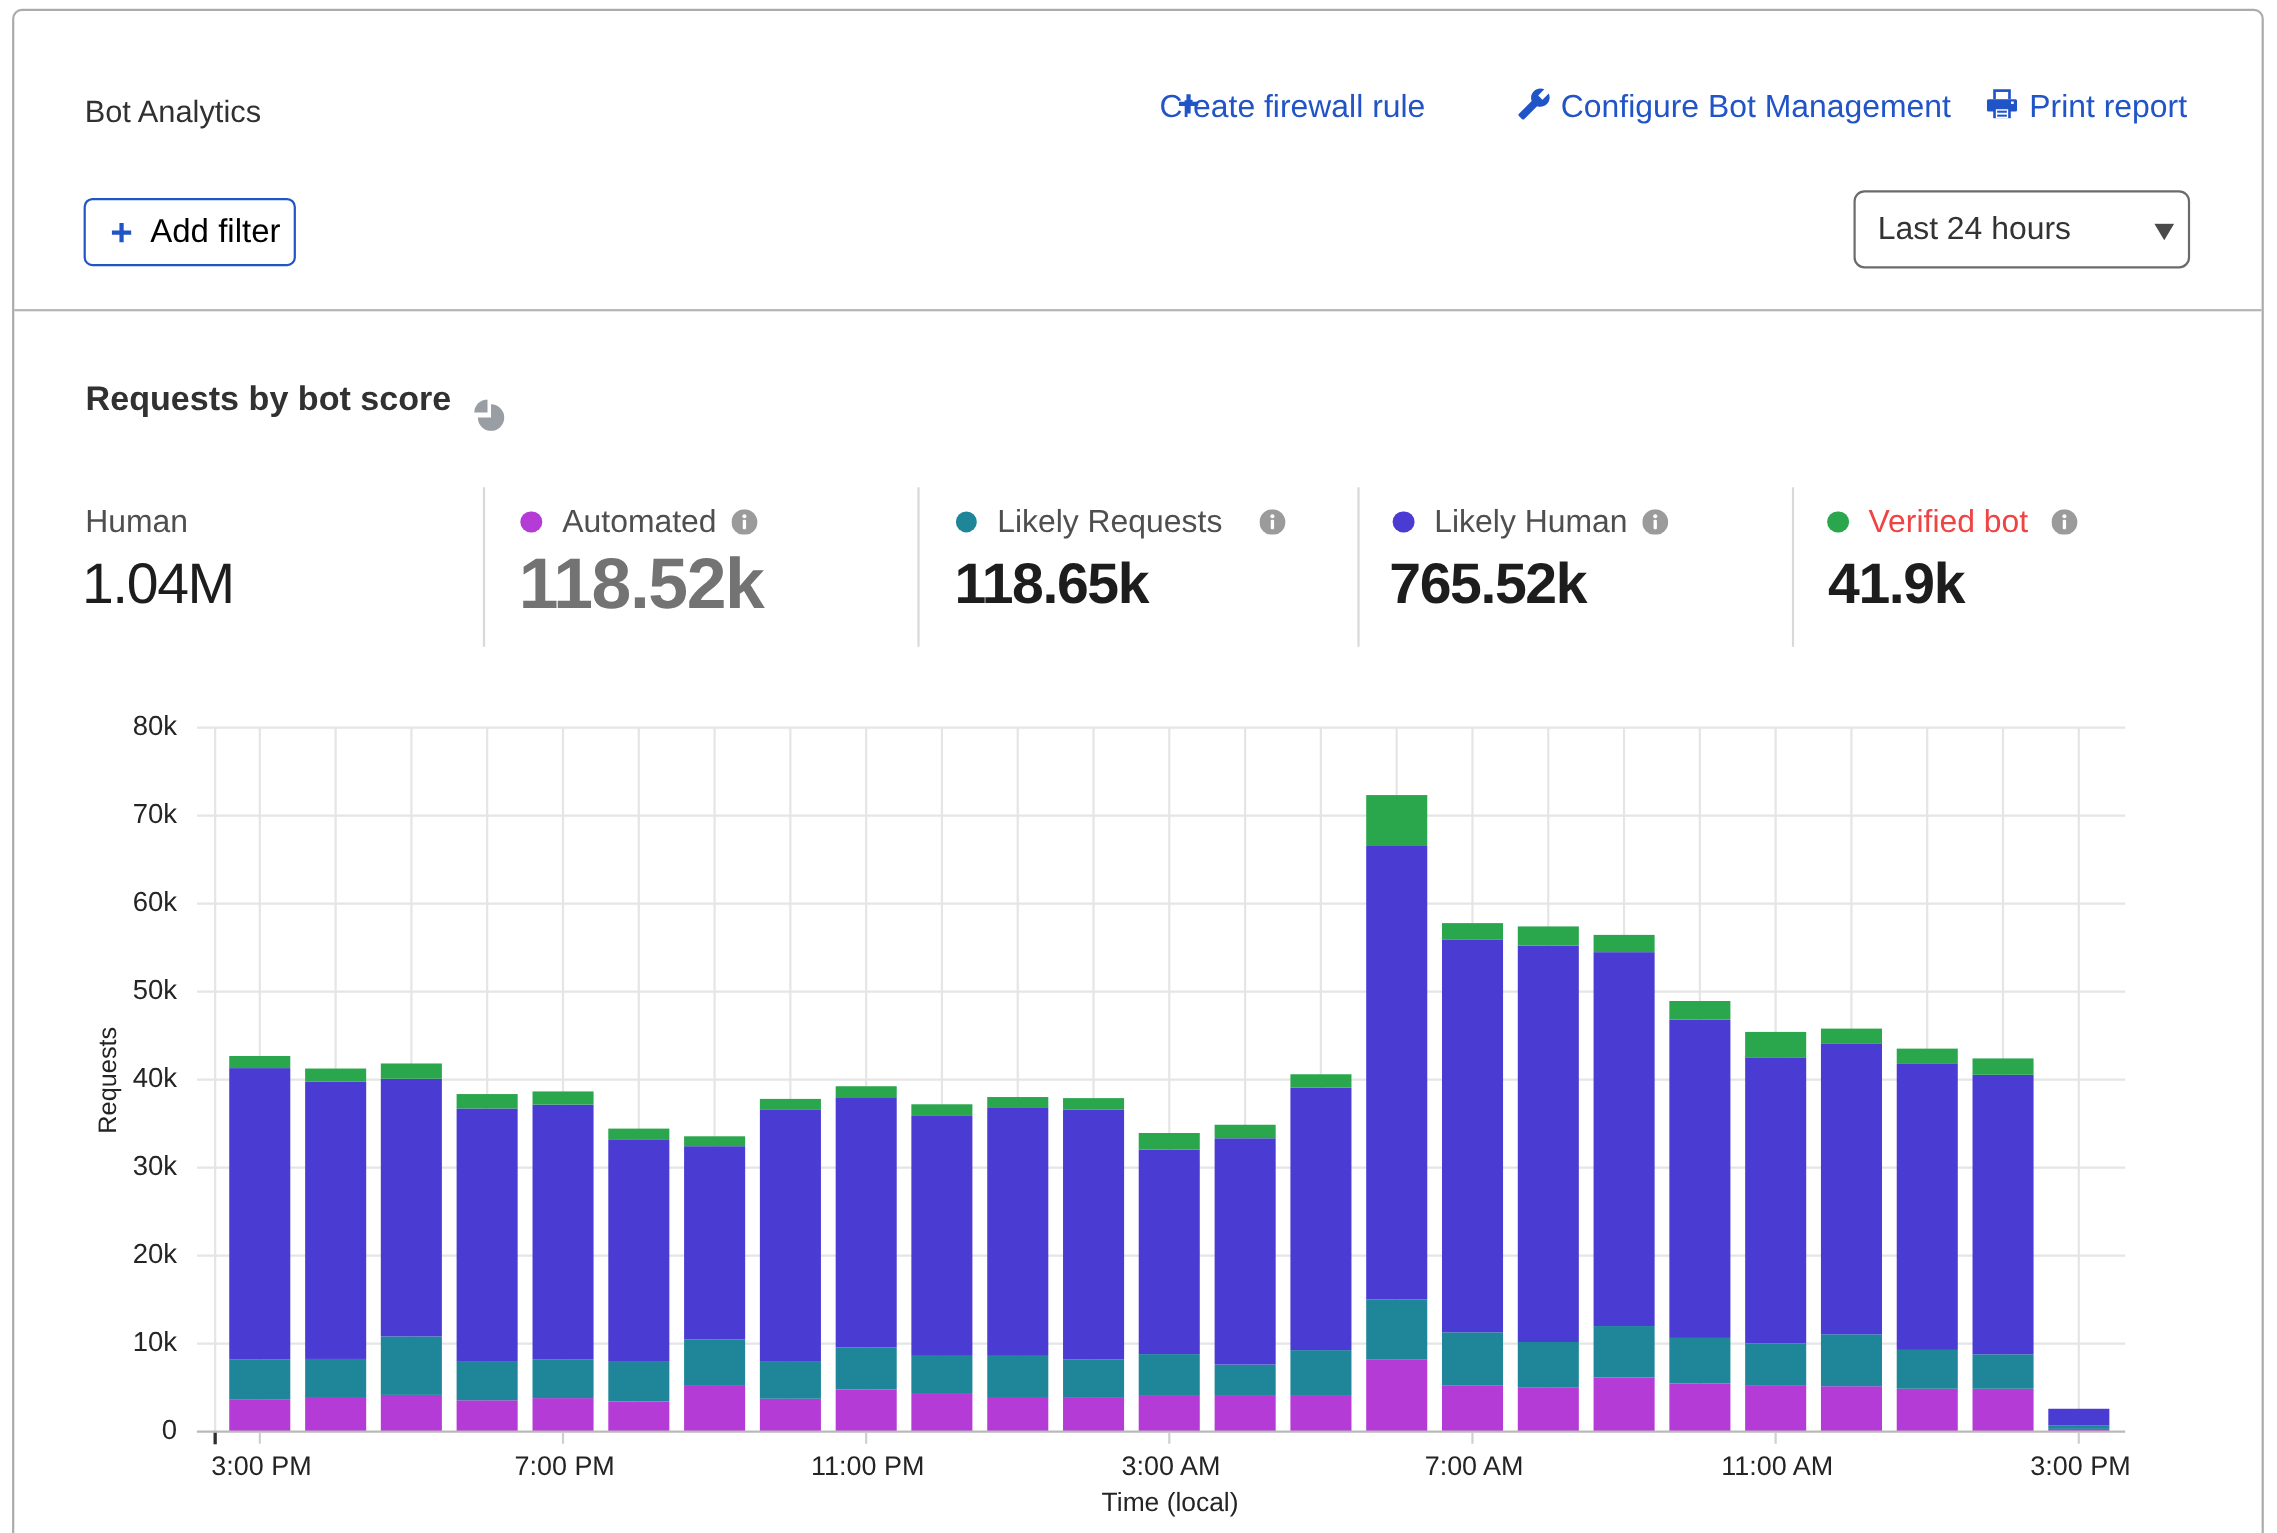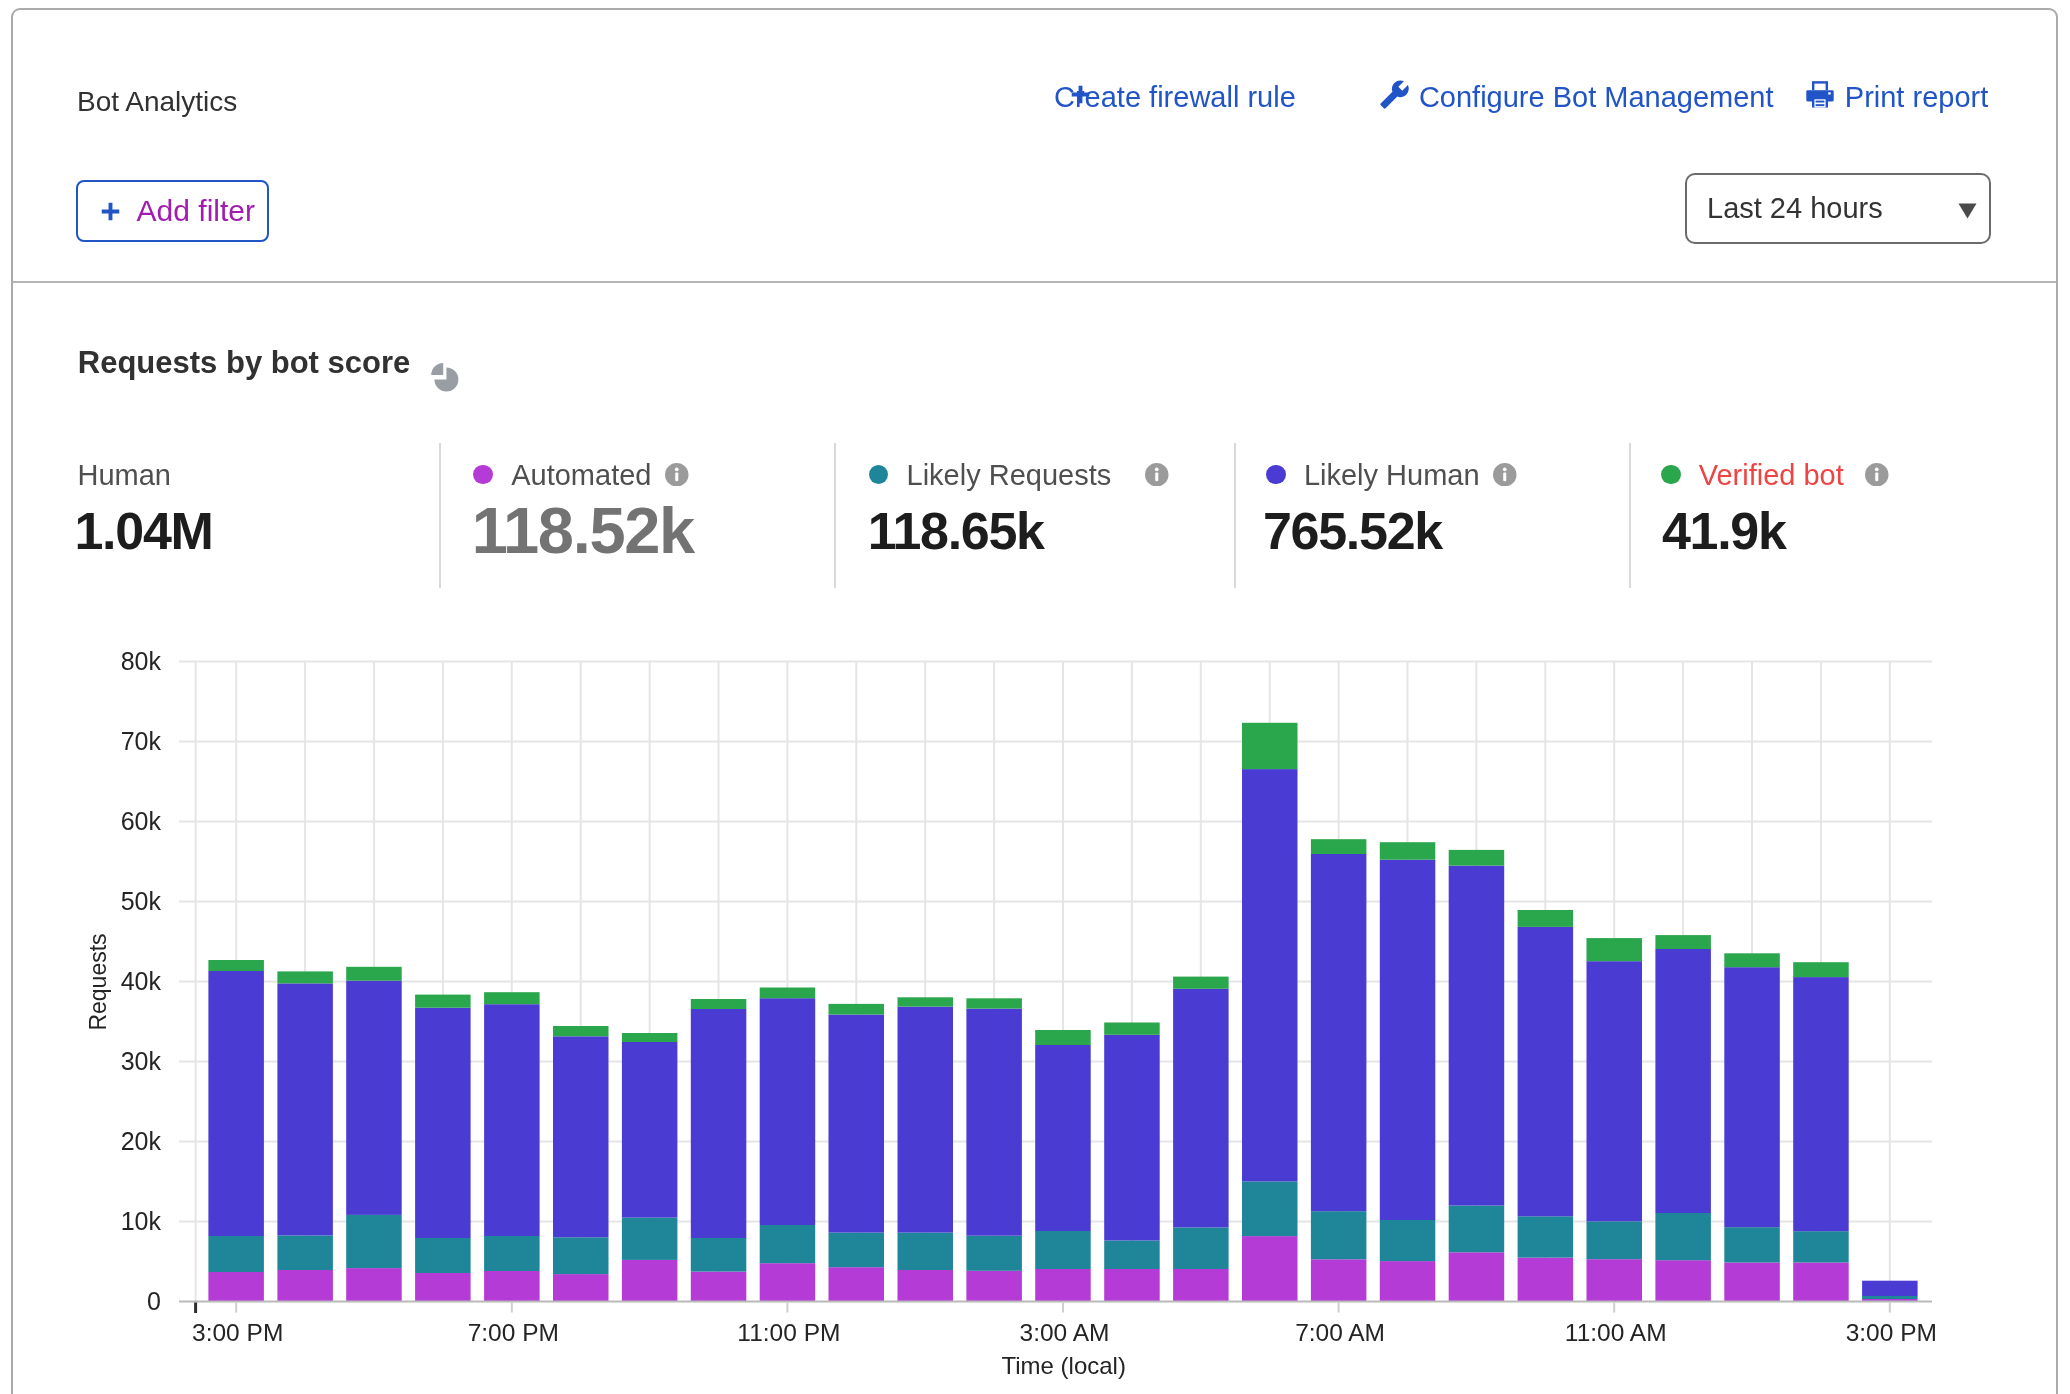--- a/index.html
+++ b/index.html
@@ -33,40 +33,40 @@
     <rect x="8.4" y="18.3" width="11.2" height="8.2" fill="#fff"></rect>
     <rect x="9.6" y="19.6" width="8.8" height="1.9" fill="#2154c6"></rect>
     <rect x="9.6" y="23.2" width="8.8" height="1.9" fill="#2154c6"></rect>
   </svg>
 <div class="abs" style="left:1844.8px;top:83.1px;font-size:29px;line-height:29px;color:#2154c6">Print report</div>
 
 <div class="abs" style="left:76px;top:180px;width:193px;height:62px;border:2.5px solid #1f55c4;border-radius:8px;"></div>
 <svg width="21" height="21" viewBox="0 0 24 24" style="position:absolute;left:99.5px;top:201px">
     <path d="M9.8 2h4.4v7.8H22v4.4h-7.8V22H9.8v-7.8H2V9.8h7.8z" fill="#1f55c4"></path>
   </svg>
-<div class="abs" style="left:136.6px;top:196.4px;font-size:30px;line-height:30px;color:#a21caf">Add filter</div>
+<div class="abs" style="left:136.6px;top:196.4px;font-size:30px;line-height:30px;color:#000000">Add filter</div>
 
 <div class="abs" style="left:1685px;top:173px;width:306px;height:71px;border:2px solid #6b6b6b;border-radius:10px;"></div>
 <div class="abs" style="left:1707px;top:194px;font-size:29px;line-height:29px;color:#333">Last 24 hours</div>
 <svg width="19" height="16" viewBox="0 0 19 16" style="position:absolute;left:1957.5px;top:202.5px">
     <path d="M0.5 0.5h18L9.5 15.5z" fill="#4a4a4a"></path>
   </svg>
 
 <div class="abs" style="left:77.8px;top:347px;font-size:31px;line-height:31px;font-weight:700;color:#313131">Requests by bot score</div>
 <svg width="28.5" height="28.5" viewBox="0 0 28.5 28.5" style="position:absolute;left:430.2px;top:363px">
     <path d="M16.4 4.6 A 12 12 0 1 1 4.4 16.6 L 16.4 16.6 Z" fill="#989ea4"></path>
     <path d="M13.2 0.1 A 12 12 0 0 0 1.2 12.1 L 13.2 12.1 Z" fill="#989ea4"></path>
   </svg>
 
 <div style="position:absolute;left:438.8px;top:443px;width:2px;height:145px;background:#d9d9d9"></div>
 <div style="position:absolute;left:834.2px;top:443px;width:2px;height:145px;background:#d9d9d9"></div>
 <div style="position:absolute;left:1234.4px;top:443px;width:2px;height:145px;background:#d9d9d9"></div>
 <div style="position:absolute;left:1628.5px;top:443px;width:2px;height:145px;background:#d9d9d9"></div>
 <div style="position:absolute;left:77.5px;top:459.5px;height:30px;line-height:30px;font-size:29px;color:#4f4f4f">Human</div>
-<div style="position:absolute;left:74.5px;top:505px;font-size:52px;line-height:52px;font-weight:700;letter-spacing:-1.3px;color:#1d1d1d">1.04M</div>
+<div style="position:absolute;left:74.5px;top:505px;font-size:52px;line-height:52px;font-weight:400;letter-spacing:-1.3px;color:#1d1d1d">1.04M</div>
 <div style="position:absolute;left:473.45px;top:464.75px;width:19.5px;height:19.5px;border-radius:50%;background:#b53bd6"></div>
 <div style="position:absolute;left:511.2px;top:459.5px;height:30px;line-height:30px;font-size:29px;color:#4f4f4f">Automated</div>
 <svg style="position:absolute;left:665.25px;top:462.75px" width="23.5" height="23.5" viewBox="0 0 24 24">
     <circle cx="12" cy="12" r="12" fill="#9b9b9b"></circle>
     <rect x="10.45" y="9.8" width="3.1" height="8.8" rx="1.0" fill="#fff"></rect>
     <circle cx="12" cy="6.4" r="1.9" fill="#fff"></circle>
   </svg>
 <div style="position:absolute;left:471.7px;top:505px;font-size:65px;line-height:52px;font-weight:700;letter-spacing:-1.3px;color:#737373">118.52k</div>
 <div style="position:absolute;left:868.75px;top:464.75px;width:19.5px;height:19.5px;border-radius:50%;background:#1e8698"></div>
 <div style="position:absolute;left:906.5px;top:459.5px;height:30px;line-height:30px;font-size:29px;color:#4f4f4f">Likely Requests</div>

